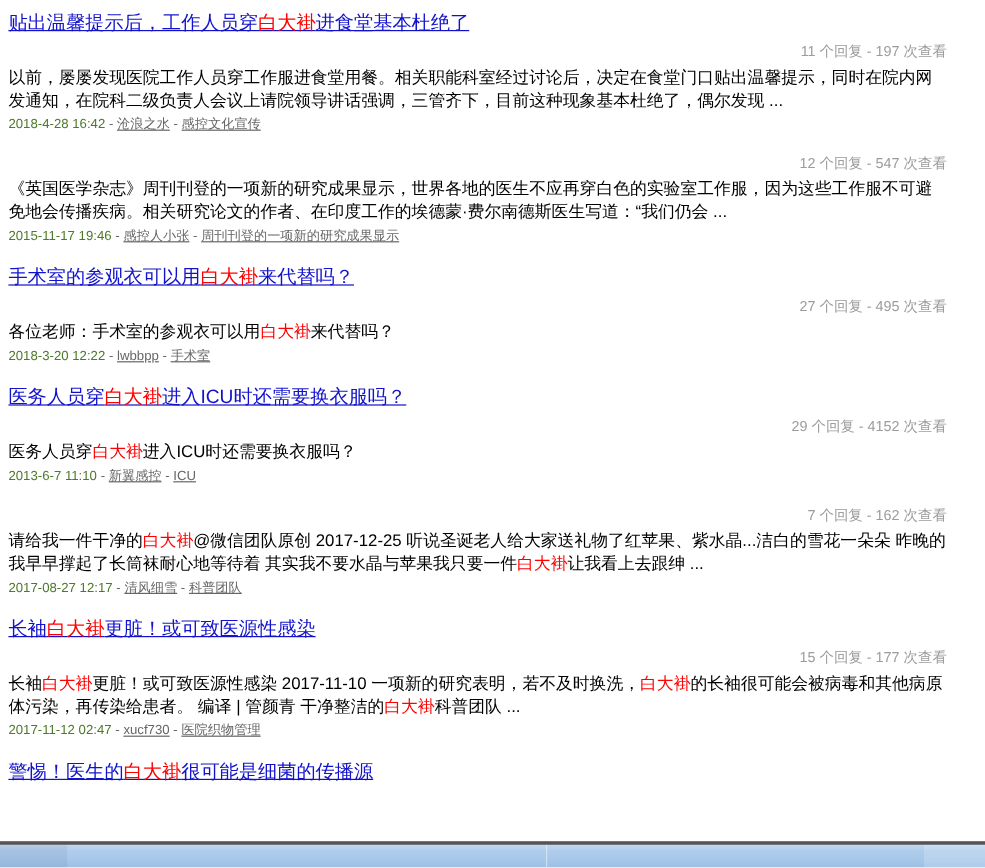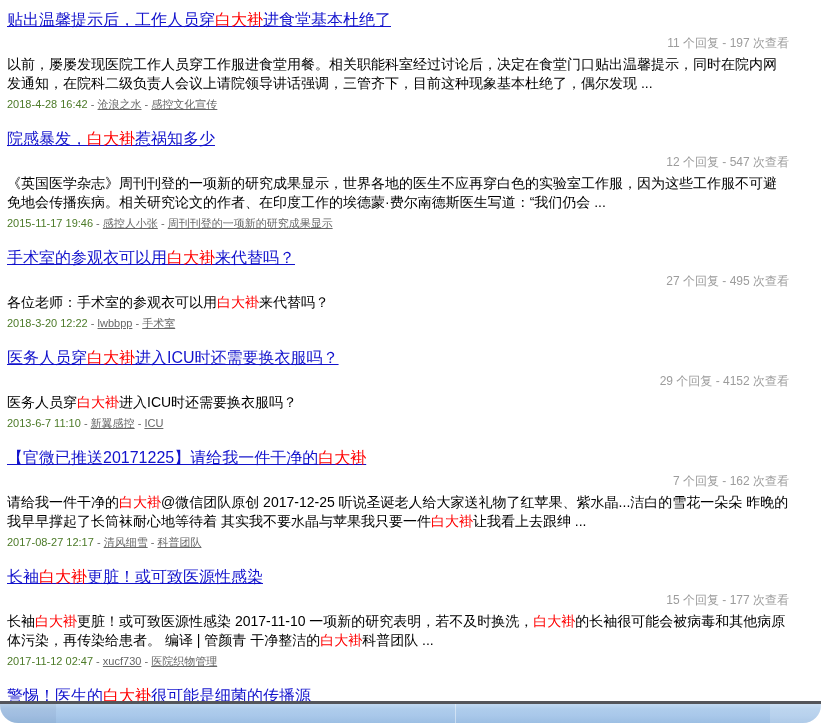--- a/index.html
+++ b/index.html
@@ -12,21 +12,21 @@
     --taskbar_blue:#a9c8ea;
     --taskbar_border:#54555a;
     --page_bg:#ffffff;
   }
   html,body{margin:0;padding:0;}
   body{
     width:821px;height:723px;overflow:hidden;
     background:var(--page_bg);
     font-family:"Liberation Sans", sans-serif;
   }
-  .screen{position:relative;width:821px;height:723px;overflow:hidden;background:var(--page_bg);border-radius:18px;}
+  .screen{position:relative;width:821px;height:723px;overflow:hidden;background:var(--page_bg);}
   .content{
     position:absolute;top:0;left:0;right:0;height:701px;overflow:hidden;
     padding:10px 8px 0 7px;box-sizing:border-box;
   }
   .result{margin:0 0 16px 0;max-width:782px;}
   .title{
     display:inline-block;
     font-size:16px;line-height:20px;
     color:var(--title_link);
     text-decoration:underline;
@@ -87,21 +87,20 @@
     <div class="footer">
       <span class="date">2018-4-28 16:42</span>
       <span class="sep"> - </span>
       <a class="flink" href="#">沧浪之水</a>
       <span class="sep"> - </span>
       <a class="flink" href="#">感控文化宣传</a>
     </div>
   </div>
 
   <div class="result">
-    <a class="title" href="#"><span>院感暴发，</span><span class="hl">白大褂</span><span>惹祸知多少</span></a>
     <div class="meta">12 个回复 - 547 次查看</div>
     <div class="body"><span>《英国医学杂志》周刊刊登的一项新的研究成果显示，世界各地的医生不应再穿白色的实验室工作服，因为这些工作服不可避免地会传播疾病。相关研究论文的作者、在印度工作的埃德蒙·费尔南德斯医生写道：“我们仍会 ...</span></div>
     <div class="footer">
       <span class="date">2015-11-17 19:46</span>
       <span class="sep"> - </span>
       <a class="flink" href="#">感控人小张</a>
       <span class="sep"> - </span>
       <a class="flink" href="#">周刊刊登的一项新的研究成果显示</a>
     </div>
   </div>
@@ -126,21 +125,20 @@
     <div class="footer">
       <span class="date">2013-6-7 11:10</span>
       <span class="sep"> - </span>
       <a class="flink" href="#">新翼感控</a>
       <span class="sep"> - </span>
       <a class="flink" href="#">ICU</a>
     </div>
   </div>
 
   <div class="result">
-    <a class="title" href="#"><span>【官微已推送20171225】请给我一件干净的</span><span class="hl">白大褂</span></a>
     <div class="meta">7 个回复 - 162 次查看</div>
     <div class="body"><span>请给我一件干净的</span><span class="hl">白大褂</span><span>@微信团队原创 2017-12-25 听说圣诞老人给大家送礼物了红苹果、紫水晶...洁白的雪花一朵朵 昨晚的我早早撑起了长筒袜耐心地等待着 其实我不要水晶与苹果我只要一件</span><span class="hl">白大褂</span><span>让我看上去跟绅 ...</span></div>
     <div class="footer">
       <span class="date">2017-08-27 12:17</span>
       <span class="sep"> - </span>
       <a class="flink" href="#">清风细雪</a>
       <span class="sep"> - </span>
       <a class="flink" href="#">科普团队</a>
     </div>
   </div>

